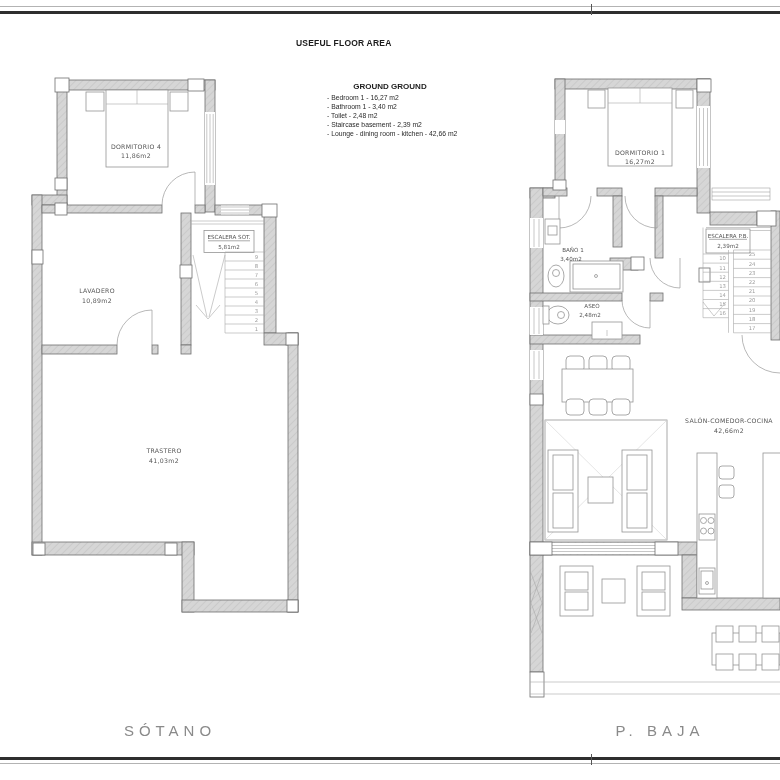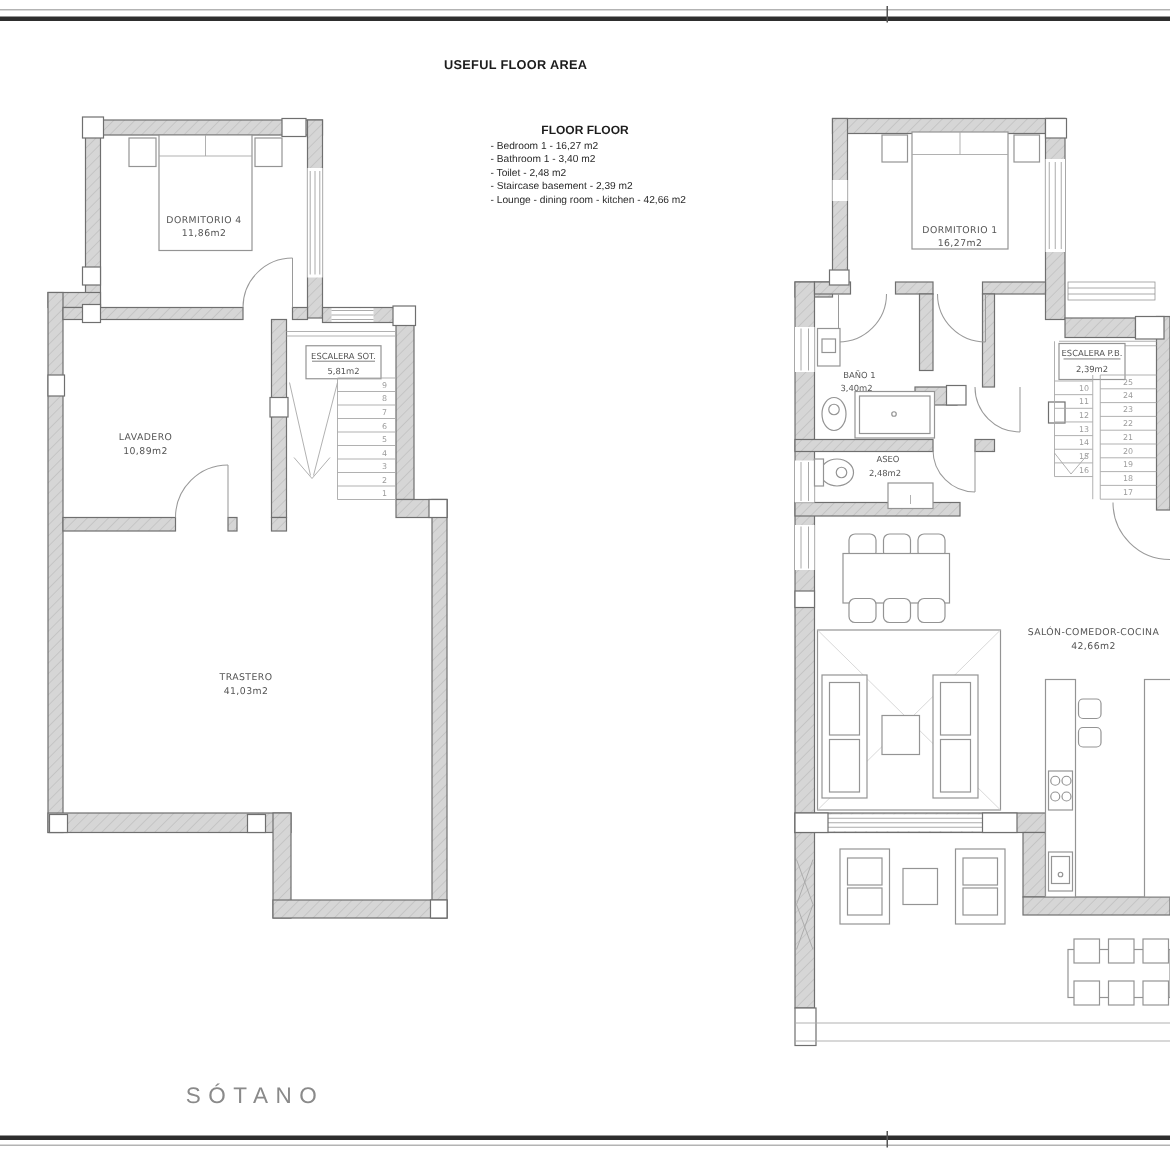--- a/index.html
+++ b/index.html
@@ -29,21 +29,21 @@
 <div id="page">
 
   <div class="rule" style="top:6px;height:1px;background:#b3b3b3;"></div>
   <div class="rule" style="top:11px;height:3px;background:#2e2e2e;"></div>
   <div style="position:absolute;left:591px;top:4px;width:1px;height:11px;background:#555;"></div>
   <div class="rule" style="top:757px;height:3px;background:#2e2e2e;"></div>
   <div class="rule" style="top:763px;height:1px;background:#b3b3b3;"></div>
   <div style="position:absolute;left:591px;top:754px;width:1px;height:11px;background:#555;"></div>
 
   <div class="hdr-title">USEFUL FLOOR AREA</div>
-  <div class="legend-title">FLOOR FLOOR</div>
+  <div class="legend-title">GROUND GROUND</div>
   <div class="legend">
     <div>- Bedroom 1 - 16,27 m2</div>
     <div>- Bathroom 1 - 3,40 m2</div>
     <div>- Toilet - 2,48 m2</div>
     <div>- Staircase basement - 2,39 m2</div>
     <div>- Lounge - dining room - kitchen - 42,66 m2</div>
   </div>
 
   <svg width="780" height="780" viewBox="0 0 780 780">
     <defs>
@@ -350,14 +350,15 @@
         <text class="lbl-s" x="728" y="237.5">ESCALERA P.B.</text>
         <line x1="709" y1="239.3" x2="747" y2="239.3" stroke="#555" stroke-width=".5"></line>
         <text class="lbl-s" x="728" y="248">2,39m2</text>
         <text class="lbl" x="729" y="423">SALÓN-COMEDOR-COCINA</text>
         <text class="lbl" x="729" y="432.5">42,66m2</text>
       </g>
     </g>
   </svg>
 
   <div class="caption" style="left:95px;width:150px;text-align:center;">SÓTANO</div>
+  <div class="caption" style="left:580px;width:160px;">P. BAJA</div>
 
 </div>
 
 </body></html>

